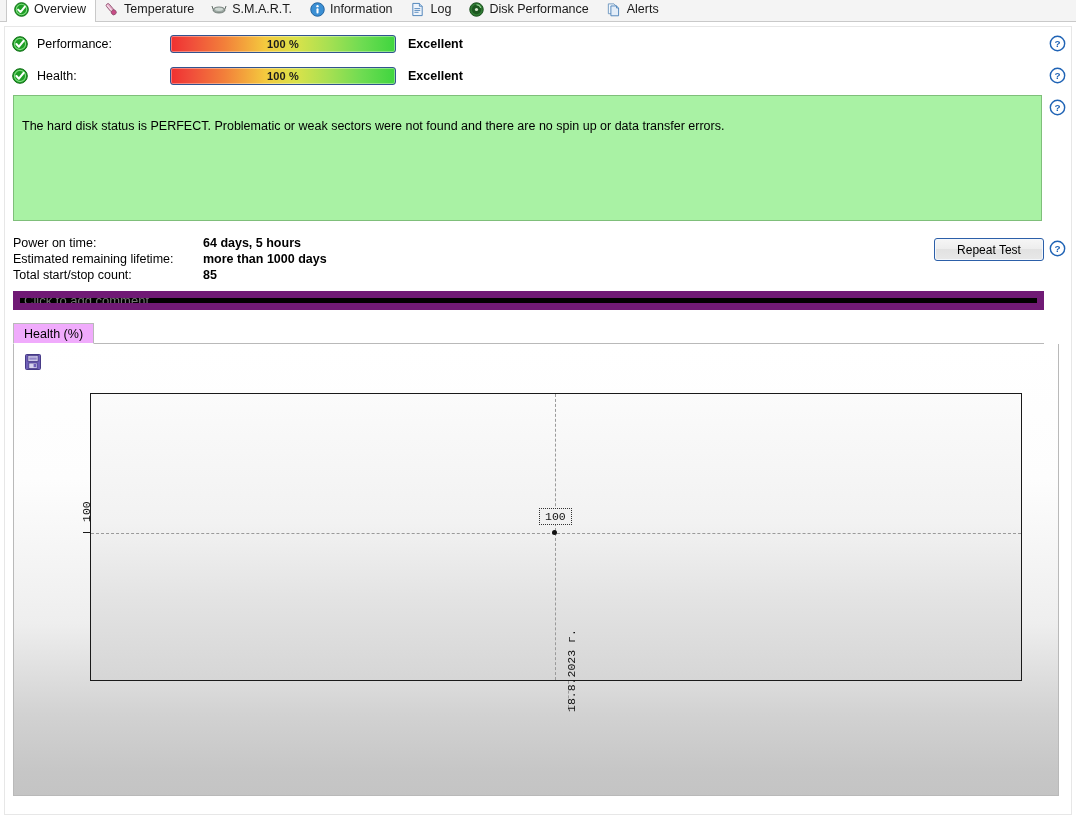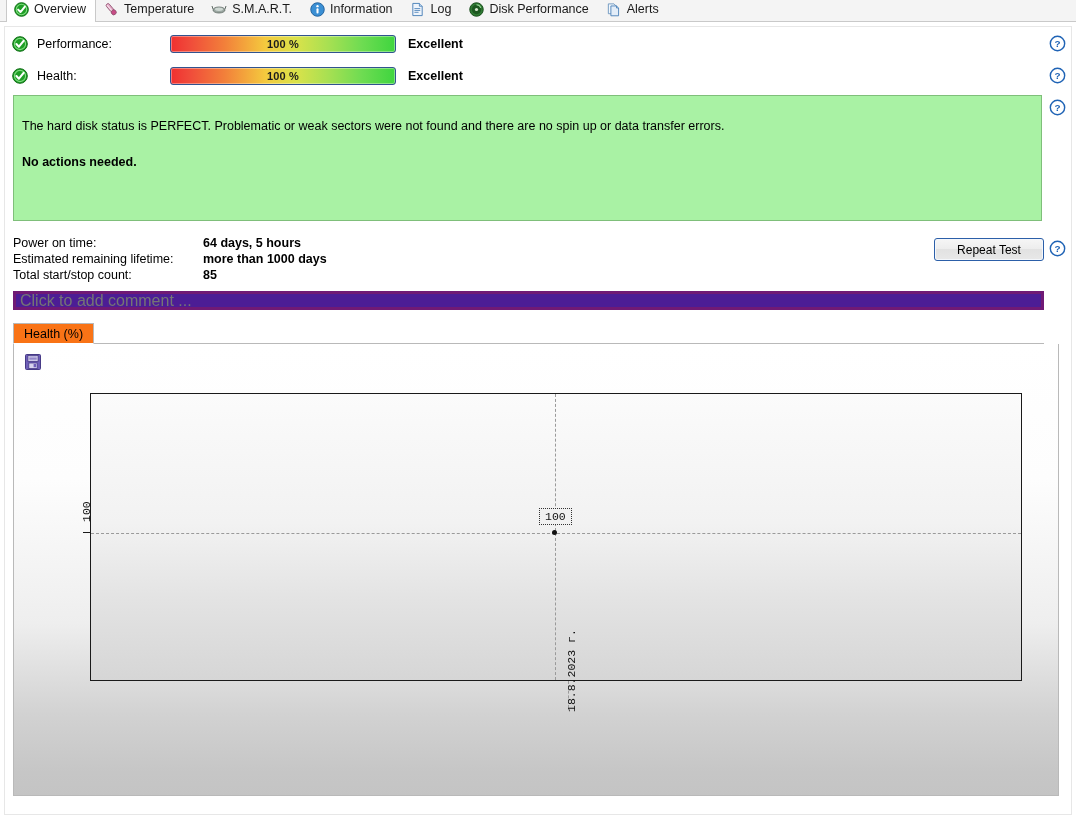--- a/index.html
+++ b/index.html
@@ -158,24 +158,24 @@
   }
 
   
   .comment {
     position: absolute;
     left: 13px;
     top: 291px;
     width: 1031px;
     height: 19px;
     box-sizing: border-box;
-    border: 3px solid #701a75;
-    background: #4c1d95;
+    border: 7px solid #701a75;
+    background: #000000;
     font-family: "Liberation Sans", sans-serif;
-    font-size: 16px;
+    font-size: 13px;
     color: #8c8c8c;
     padding: 0 4px;
     outline: none;
   }
 
   
   .charttabs {
     position: absolute;
     left: 13px;
     top: 323px;
@@ -184,21 +184,21 @@
     border-bottom: 1px solid #b9b9b9;
     display: flex;
     align-items: flex-end;
     box-sizing: border-box;
   }
   .charttab {
     height: 21px;
     line-height: 20px;
     padding: 0 10px;
     font-size: 12.5px;
-    background: #f97316;
+    background: #f0abfc;
     border: 1px solid #b9b9b9;
     border-bottom: 1px solid #ffffff;
     box-sizing: border-box;
     position: relative;
     top: 1px;
   }
 
   .chartpanel {
     position: absolute;
     left: 13px;
@@ -440,21 +440,20 @@
   <span class="help" style="top:67px;">
     <svg width="17" height="17" viewBox="0 0 18 18">
       <circle cx="9" cy="9" r="7.6" fill="#ffffff" stroke="#1f63b5" stroke-width="1.5"></circle>
       <text x="9" y="13" font-family="Liberation Sans, sans-serif" font-size="10.5" font-weight="bold" fill="#1f63b5" text-anchor="middle">?</text>
     </svg>
   </span>
 </div>
 
 <div class="msgpanel">
   <div class="line1">The hard disk status is PERFECT. Problematic or weak sectors were not found and there are no spin up or data transfer errors.</div>
-  <div class="line2">No actions needed.</div>
 </div>
 <span class="help" style="top:99px;">
   <svg width="17" height="17" viewBox="0 0 18 18">
     <circle cx="9" cy="9" r="7.6" fill="#ffffff" stroke="#1f63b5" stroke-width="1.5"></circle>
     <text x="9" y="13" font-family="Liberation Sans, sans-serif" font-size="10.5" font-weight="bold" fill="#1f63b5" text-anchor="middle">?</text>
   </svg>
 </span>
 
 <div class="infoblock">
   <div class="inforow">

